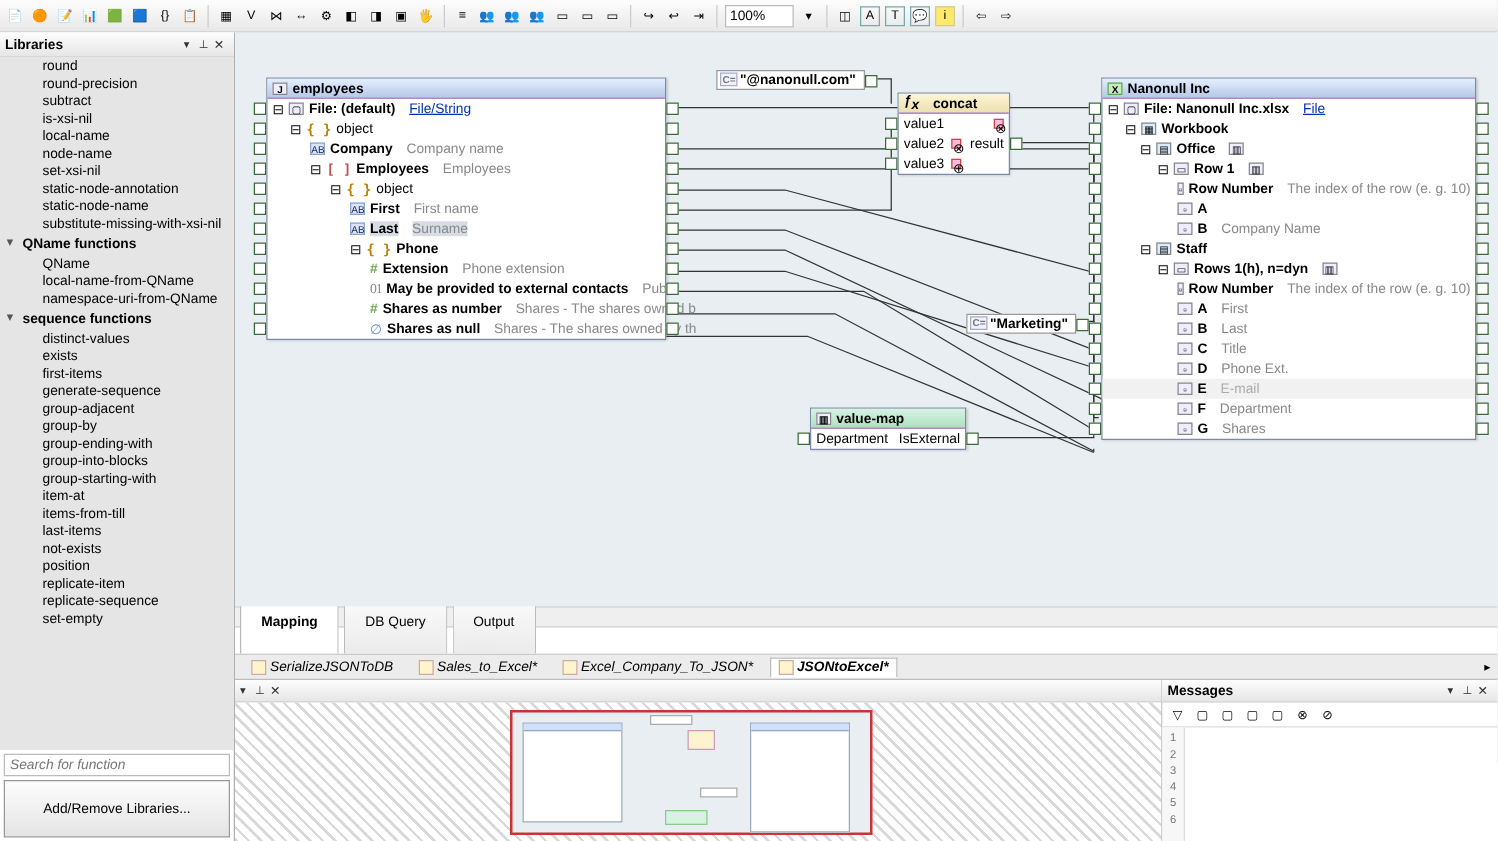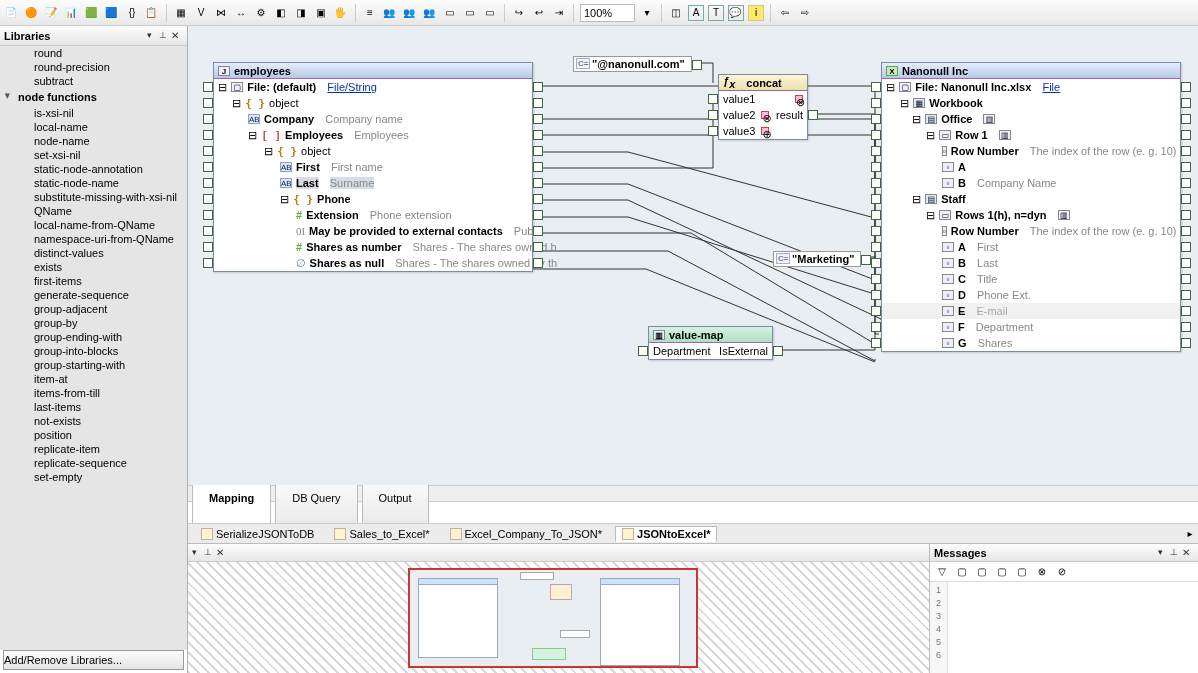--- a/index.html
+++ b/index.html
@@ -13,21 +13,21 @@
 .close-x { width: 12px; height: 12px; cursor: pointer; font-size: 10px; color: #333; }
 
 .libs { width: 188px; display: flex; flex-direction: column; border-right: 1px solid #b0b0b0; background:#fff;}
 .libs .hdr { height: 20px; background: linear-gradient(#fdfdfd,#e6e6e6); border-bottom: 1px solid #ccc; display: flex; align-items: center; padding: 0 4px; }
 .libs .hdr .t { flex:1; font-weight:bold;}
 .libs-body { flex:1; overflow-y: auto; overflow-x: hidden; background:#e5e5e5;}
 .lib-group { padding: 3px 6px 3px 18px; font-weight: bold; color:#000; border-top:0; cursor: pointer; position: relative;}
 .lib-group::before { content:"▸"; position:absolute; left:6px; top:3px; font-size:9px; transform: rotate(90deg); color:#555;}
 .lib-item { padding: 1px 6px 1px 34px; cursor: pointer; white-space: nowrap; overflow: hidden; }
 .libs-search { border:1px solid #bbb; margin:3px; padding:2px 4px; color:#888; font-style:italic;}
-.libs-btn { margin: 0 3px 3px 3px; border:1px solid #999; background: linear-gradient(#fdfdfd,#e4e4e4); padding:3px 0; cursor:pointer;}
+.libs-btn { margin: 0 3px 3px 3px; border:1px solid #999; background: linear-gradient(#fdfdfd,#e4e4e4); text-align:center; padding:16px 0; cursor:pointer;}
 
 .center { flex: 1; display: flex; flex-direction: column; min-width: 0;}
 .canvas-wrap { flex: 1; position: relative; overflow: hidden; background:#e9eef2;}
 svg.wires { position:absolute; inset:0; width:100%; height:100%; pointer-events:none; }
 .scroll-h { height: 16px; background:#efefef; border-top:1px solid #ccc;}
 
 .mbox { position:absolute; background:#fff; border:1px solid #7a8aa8; box-shadow: 1px 1px 2px rgba(0,0,0,.15);}
 .mbox-title { background: linear-gradient(#e4efff,#b7c8e6); border-bottom:1px solid #96b; height:16px; display:flex; align-items:center; padding:0 4px; font-weight:bold; gap:4px;}
 .mbox-title.fn { background: linear-gradient(#fdf5d7,#ece0ae); }
 .mbox-title.vm { background: linear-gradient(#d6f3e2,#aee0c0); }
@@ -49,21 +49,21 @@
 
 .const-pill { position:absolute; background:#fff; border:1px solid #999; padding:1px 6px 1px 18px; font-weight:bold;}
 .const-pill::before { content:"C="; position:absolute; left:2px; top:1px; font-size:8px; color:#777; background:#eef3ff; border:1px solid #aac; padding:0 1px;}
 .const-pill .port-r{ right:-11px; top:3px;}
 
 .btabs { height:22px; background:#fff; border-top:1px solid #ccc; display:flex; align-items:flex-end;}
 .btab { border:1px solid #bbb; border-bottom:none; background: linear-gradient(#fdfdfd,#ebebeb); padding:19px 16px; margin-left:4px; cursor:pointer; border-radius: 3px 3px 0 0;}
 .btab.active { font-weight:bold; background:#fff;}
 
 .ftabs { height:20px; background: #ececec; border-top:1px solid #ccc; display:flex; align-items:center; padding-left:6px; gap:6px;}
-.ftab { display:flex; align-items:center; gap:3px; padding:1px 6px; cursor:pointer; border:1px solid transparent;}
+.ftab { display:flex; align-items:center; gap:3px; padding:1px 6px; cursor:pointer; border:1px solid transparent;font-style:italic;}
 .ftab.active { background:#fff; border:1px solid #bbb; border-bottom:1px solid #fff; font-weight:bold;}
 .ftab .fico { width:12px; height:12px; background:#fff5cc; border:1px solid #caa; }
 
 .lower { height:130px; display:flex; border-top:1px solid #bbb;}
 .ov { flex:1; display:flex; flex-direction:column; background:#fff; border-right:1px solid #bbb;}
 .ov-hdr,.msg-hdr { height:18px; background: linear-gradient(#fdfdfd,#e6e6e6); border-bottom:1px solid #ccc; display:flex; align-items:center; padding:0 4px;}
 .ov-hdr .t,.msg-hdr .t { flex:1; font-weight:bold;}
 .ov-body { flex:1; position:relative; overflow:hidden; }
 .hatch { position:absolute; inset:0; background-image: repeating-linear-gradient(45deg,#d9d9d9 0 2px,#fff 2px 7px);}
 .ov-view { position:absolute; left:220px; top:6px; width:290px; height:100px; border:2px solid #cc3333; background:#e9eef2;}
@@ -129,49 +129,51 @@
     <div class="hdr">
       <span class="t">Libraries</span>
       <span class="pin">▾</span>
       <span class="pin">⊥</span>
       <span class="close-x">✕</span>
     </div>
     <div class="libs-body">
       <div class="lib-item">round</div>
       <div class="lib-item">round-precision</div>
       <div class="lib-item">subtract</div>
-      <div class="lib-group">node functions</div>
       <div class="lib-item">is-xsi-nil</div>
       <div class="lib-item">local-name</div>
       <div class="lib-item">node-name</div>
       <div class="lib-item">set-xsi-nil</div>
       <div class="lib-item">static-node-annotation</div>
       <div class="lib-item">static-node-name</div>
       <div class="lib-item">substitute-missing-with-xsi-nil</div>
+      <div class="lib-group">QName functions</div>
       <div class="lib-item">QName</div>
       <div class="lib-item">local-name-from-QName</div>
       <div class="lib-item">namespace-uri-from-QName</div>
+      <div class="lib-group">sequence functions</div>
       <div class="lib-item">distinct-values</div>
       <div class="lib-item">exists</div>
       <div class="lib-item">first-items</div>
       <div class="lib-item">generate-sequence</div>
       <div class="lib-item">group-adjacent</div>
       <div class="lib-item">group-by</div>
       <div class="lib-item">group-ending-with</div>
       <div class="lib-item">group-into-blocks</div>
       <div class="lib-item">group-starting-with</div>
       <div class="lib-item">item-at</div>
       <div class="lib-item">items-from-till</div>
       <div class="lib-item">last-items</div>
       <div class="lib-item">not-exists</div>
       <div class="lib-item">position</div>
       <div class="lib-item">replicate-item</div>
       <div class="lib-item">replicate-sequence</div>
       <div class="lib-item">set-empty</div>
     </div>
+    <input class="libs-search" placeholder="Search for function" style="">
     <div class="libs-btn">Add/Remove Libraries...</div>
   </div>
 
   <div class="center">
     <div class="canvas-wrap">
       <svg class="wires">
         <g stroke="#333" stroke-width="1" fill="none">
           <path d="M342,60 L687,60 L687,130"></path>
           <path d="M342,93 L687,93 L687,159"></path>
           <path d="M342,109 L687,109 L687,216"></path>

